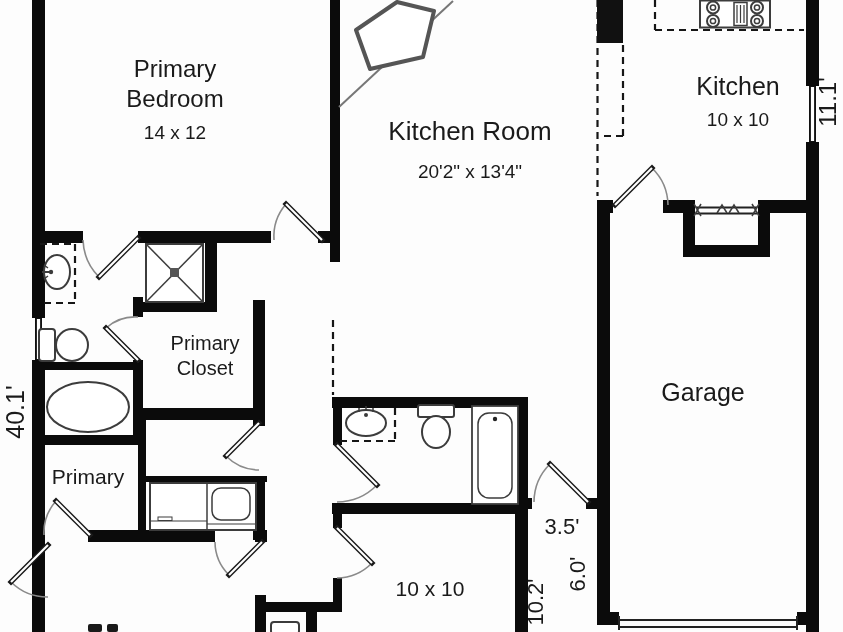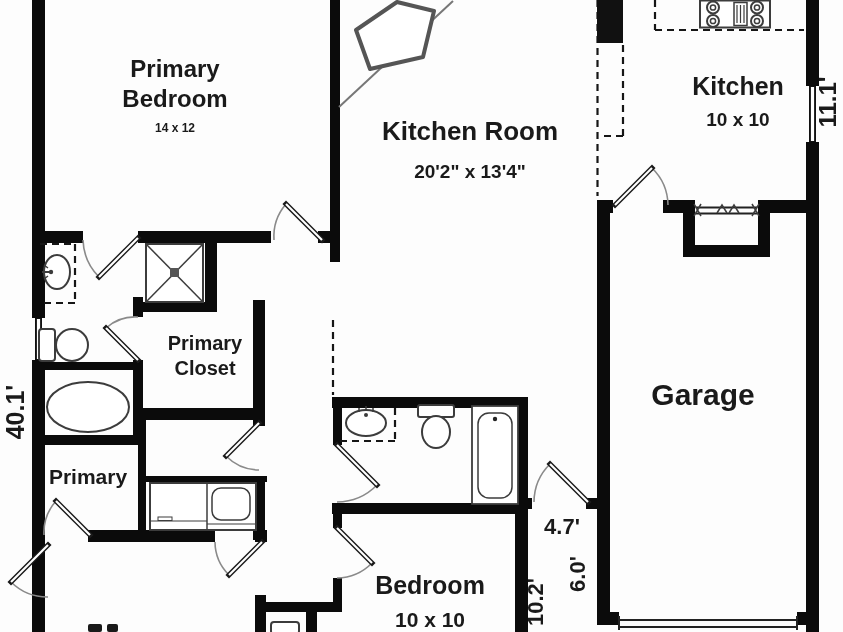--- a/index.html
+++ b/index.html
@@ -1,18 +1,18 @@
 <!DOCTYPE html>
 <html><head>
 <meta charset="utf-8">
 <style>
   html,body{margin:0;padding:0;background:#ffffff;}
   .plan{
     position:relative;width:843px;height:632px;overflow:hidden;
-    background:#fdfdfd;font-family:"Liberation Sans", sans-serif;color:#1a1a1a;font-weight:bold;
+    background:#fdfdfd;font-family:"Liberation Sans", sans-serif;color:#1a1a1a;
   }
   .plan svg{position:absolute;left:0;top:0;}
   .lbl{position:absolute;text-align:center;line-height:1.25;}
   .lbl .nm{white-space:normal;}
   .lbl .dm{margin-top:7px;}
   .rot{position:absolute;transform:translate(-50%,-50%) rotate(-90deg);white-space:nowrap;}
   .wall{fill:#0b0b0b;}
   .arc{stroke:#8a8a8a;stroke-width:1.6;fill:none;}
   .leafb{stroke:#1a1a1a;stroke-width:5;stroke-linecap:square;}
   .leafw{stroke:#ffffff;stroke-width:2.2;stroke-linecap:butt;}
@@ -250,49 +250,48 @@
       <rect x="271" y="622" width="28" height="12" rx="3" class="fx" stroke-width="2"></rect>
       <g>
         <rect x="88" y="624" width="14" height="8" rx="2" fill="#1a1a1a"></rect>
         <rect x="107" y="624" width="11" height="8" rx="2" fill="#1a1a1a"></rect>
       </g>
     </g>
   </svg>
 
   <div class="lbl" style="left:100px;top:54px;width:150px;">
     <div class="nm" style="font-size:24px;">Primary Bedroom</div>
-    <div class="dm" style="font-size:12px;">14 x 12</div>
+    <div class="dm" style="font-size:19px;">14 x 12</div>
   </div>
 
   <div class="lbl" style="left:370px;top:115px;width:200px;">
     <div class="nm" style="font-size:26px;">Kitchen Room</div>
     <div class="dm" style="font-size:19px;margin-top:12px;">20'2" x 13'4"</div>
   </div>
 
   <div class="lbl" style="left:648px;top:71px;width:180px;">
     <div class="nm" style="font-size:25px;">Kitchen</div>
     <div class="dm" style="font-size:19px;margin-top:6px;">10 x 10</div>
   </div>
 
   <div class="lbl" style="left:613px;top:379px;width:180px;line-height:1.08;">
-    <div class="nm" style="font-size:30px;">Garage</div>
+    <div class="nm" style="font-size:25px;">Garage</div>
   </div>
 
   <div class="lbl" style="left:145px;top:331px;width:120px;">
     <div class="nm" style="font-size:20px;text-align:center;">Primary Closet</div>
   </div>
 
   <div class="lbl" style="left:38px;top:464px;width:100px;">
     <div class="nm" style="font-size:21px;">Primary</div>
   </div>
 
   <div class="lbl" style="left:350px;top:570px;width:160px;">
-    <div class="nm" style="font-size:25px;">Bedroom</div>
     <div class="dm" style="font-size:21px;margin-top:6px;">10 x 10</div>
   </div>
 
   <div class="rot" style="left:15px;top:412px;font-size:25px;">40.1'</div>
   <div class="rot" style="left:828px;top:102px;font-size:24px;">11.1'</div>
-  <div class="lbl" style="left:522px;top:513px;width:80px;font-size:22px;">4.7'</div>
+  <div class="lbl" style="left:522px;top:513px;width:80px;font-size:22px;">3.5'</div>
   <div class="rot" style="left:578px;top:574px;font-size:22px;">6.0'</div>
   <div class="rot" style="left:536px;top:602px;font-size:22px;">10.2'</div>
 
 </div>
 
 </body></html>

